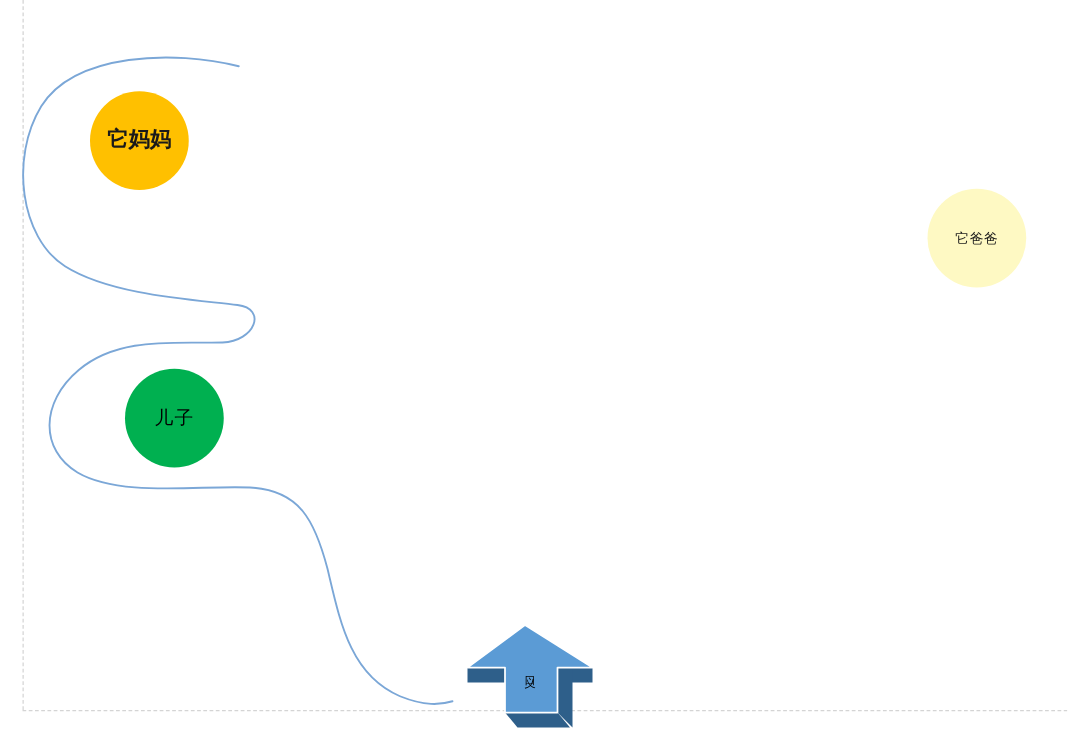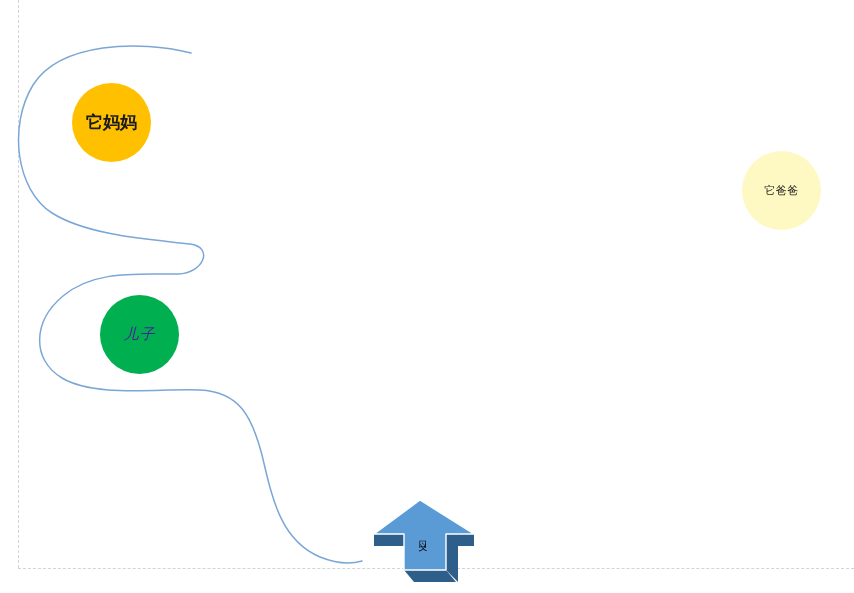--- a/index.html
+++ b/index.html
@@ -110,29 +110,29 @@
 
 <div id="slide-canvas" style="width: 854px; height: 593px; background: rgb(255, 255, 255);">
 
   <div class="guide" id="guide-vertical"></div>
   <div class="guide" id="guide-horizontal"></div>
 
   <svg id="curve-layer" viewBox="0 0 854 593" xmlns="http://www.w3.org/2000/svg">
     <path id="curve-path" fill="none" stroke="#7BA7D7" stroke-width="1.5" stroke-linecap="round" d="M 191 53 C 140 40, 60 42, 33 85 C 8 126, 16 190, 52 213 C 90 237, 160 240, 190 244 C 214 247, 204 273, 178 274 C 140 275, 95 269, 63 296 C 32 322, 32 360, 62 378 C 96 398, 160 388, 200 390 C 240 392, 252 417, 262 455 C 272 497, 280 540, 320 557 C 340 565, 352 564, 362 561"></path>
   </svg>
 
-  <div class="node-circle" id="node-mother" style="background: rgb(255, 192, 0); color: rgb(26, 26, 26); left: 72px; top: 83px; width: 79px; height: 79px;">
+  <div class="node-circle" id="node-mother" style="background: rgb(255, 192, 0); color: rgb(26, 26, 26); left: 72px; top: 73px; width: 79px; height: 79px;">
     <span>它妈妈</span>
   </div>
 
   <div class="node-circle" id="node-father" style="background: #fef9c3; color: rgb(26, 26, 26); left: 742px; top: 151px; width: 79px; height: 79px;">
     <span>它爸爸</span>
   </div>
 
-  <div class="node-circle" id="node-son" style="background: rgb(0, 176, 80); color: #4c1d95; left: 100px; top: 295px; width: 79px; height: 79px; font-style: italic;">
+  <div class="node-circle" id="node-son" style="background: rgb(0, 176, 80); color: #000000; left: 100px; top: 295px; width: 79px; height: 79px;">
     <span>儿子</span>
   </div>
 
   <svg id="arrow-shape" viewBox="0 0 115 95" xmlns="http://www.w3.org/2000/svg">
     <polygon points="8,36 8,48 38,48 38,36" fill="#2E5F8A"></polygon>
     <polygon points="70,36 70,48 108,48 108,36" fill="#2E5F8A"></polygon>
     <polygon points="38,72 48,84 90,84 80,72" fill="#2E5F8A"></polygon>
     <polygon points="80,36 92,27 92,84 80,72" fill="#2E5F8A"></polygon>
     <polygon points="54,2 8,36 38,36 38,72 80,72 80,36 108,36" fill="#5B9BD5" stroke="#ffffff" stroke-width="1.4" stroke-linejoin="round"></polygon>
   </svg>

